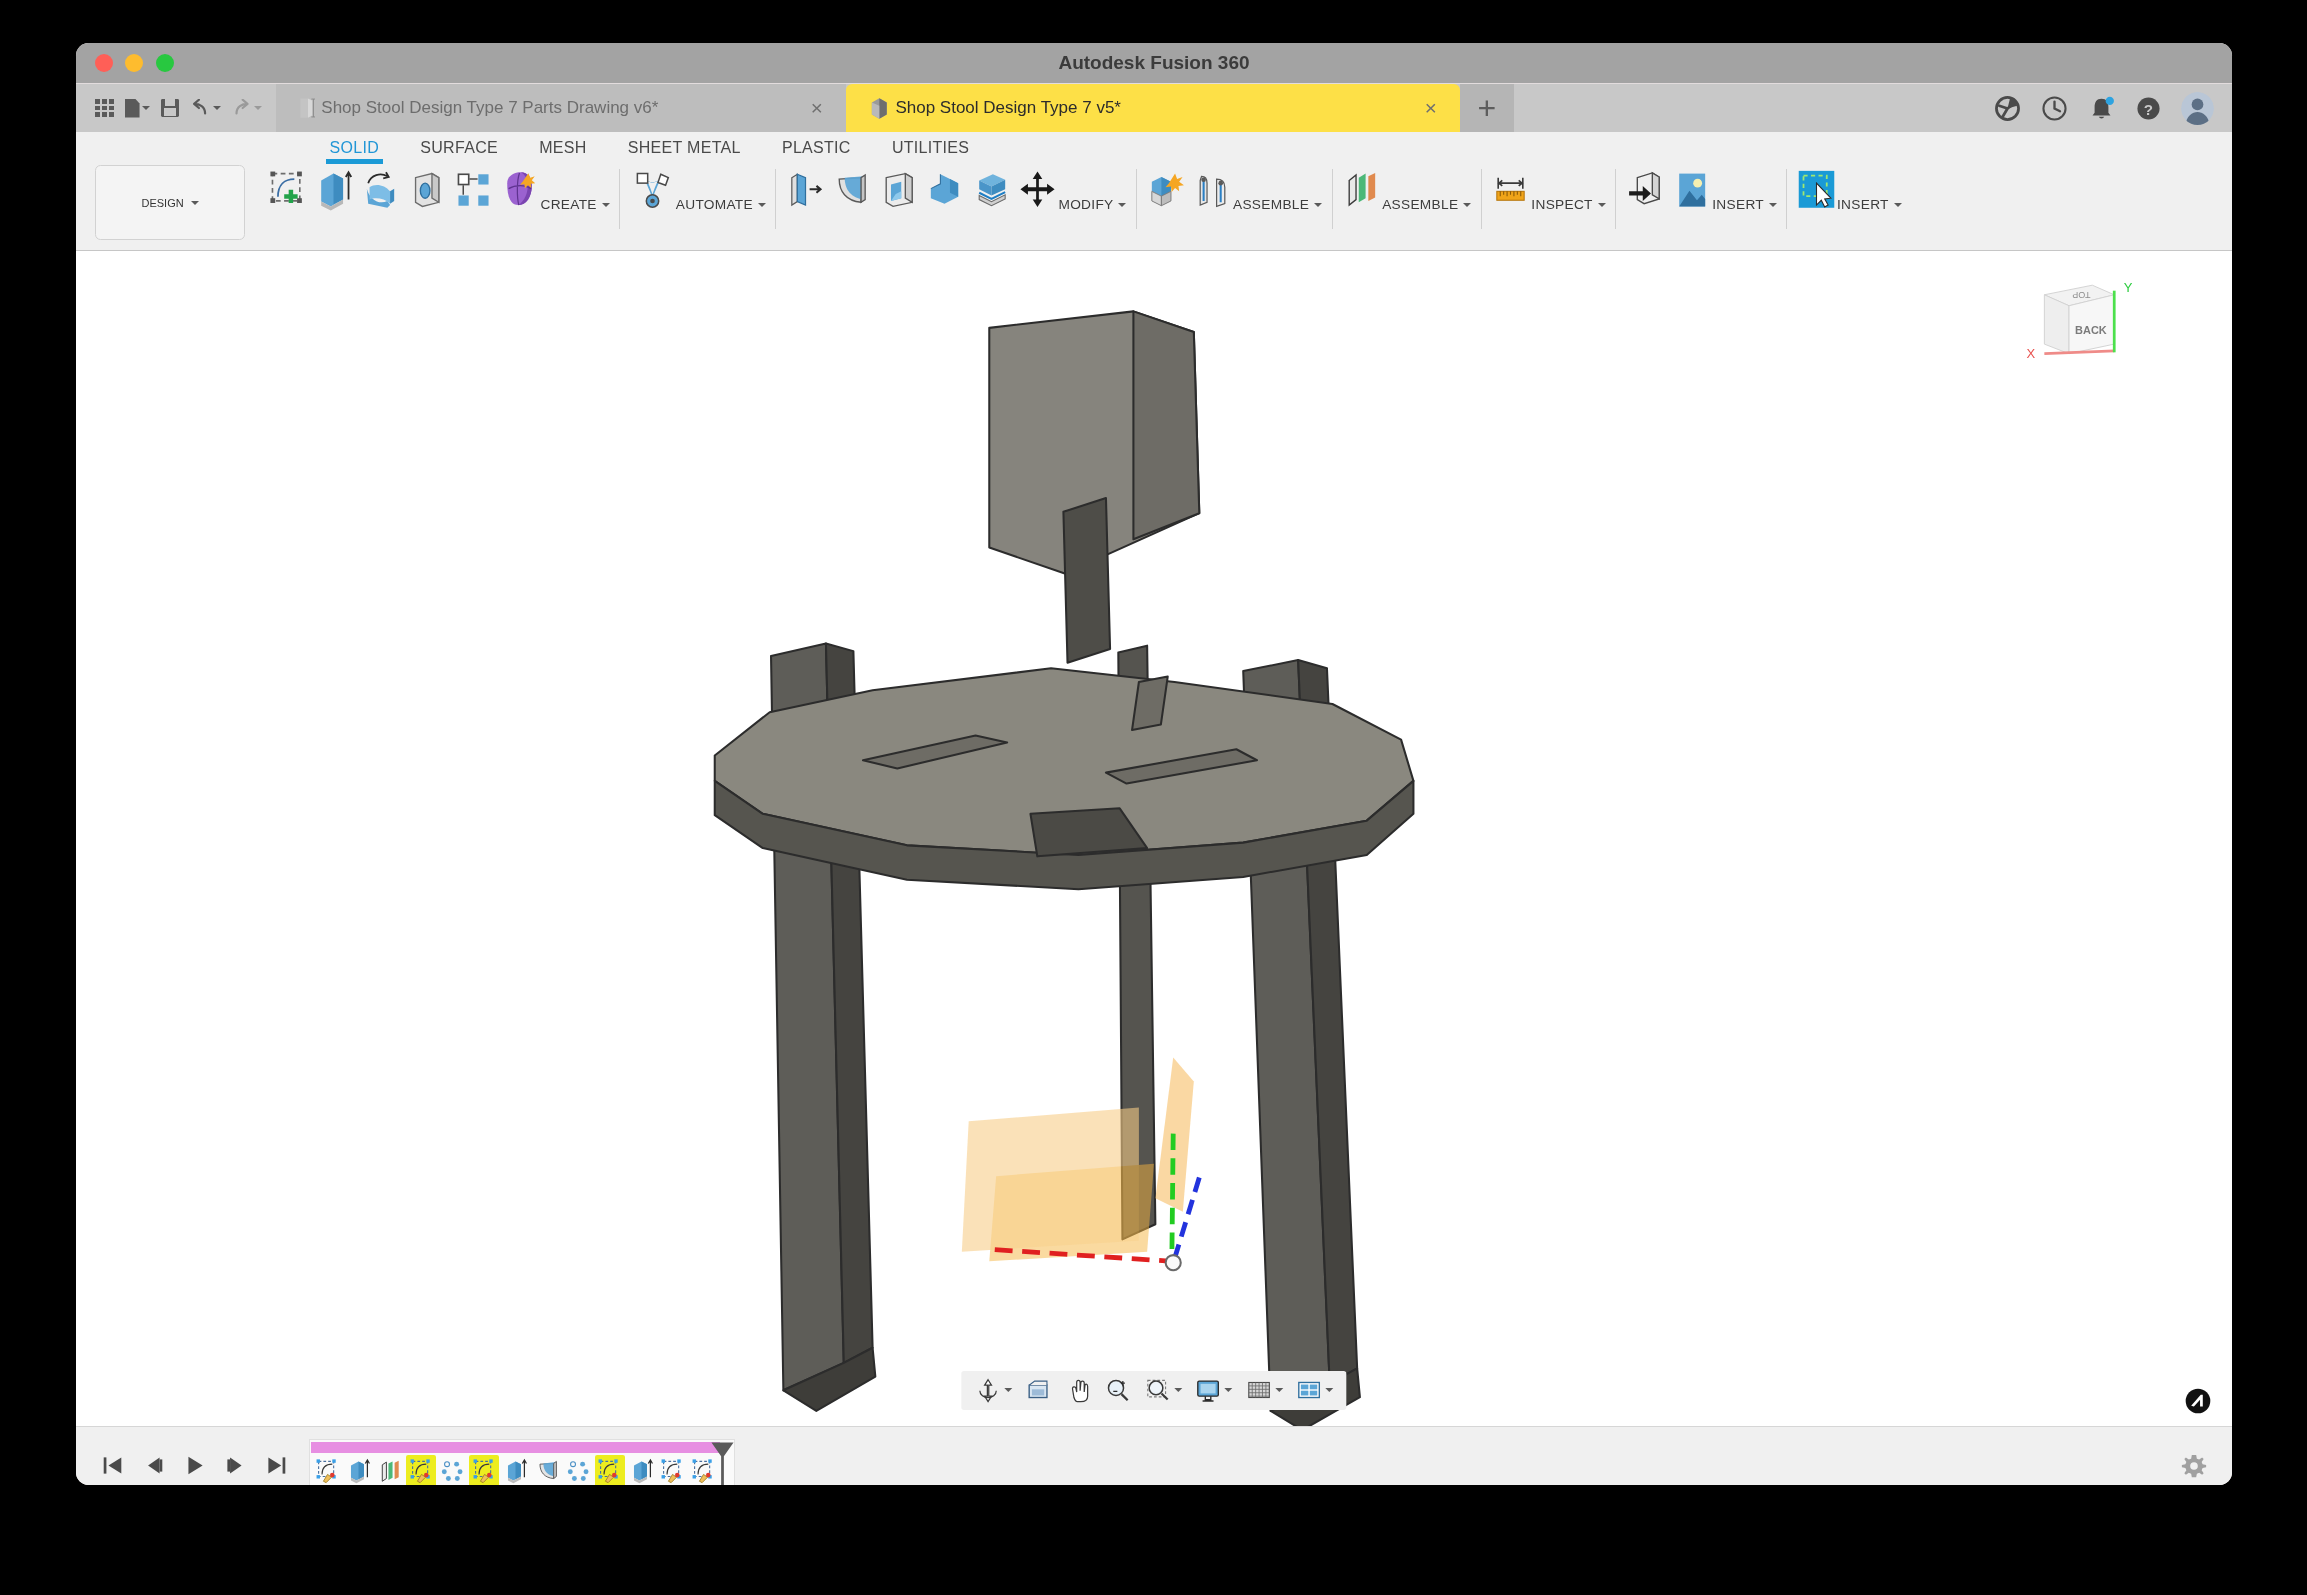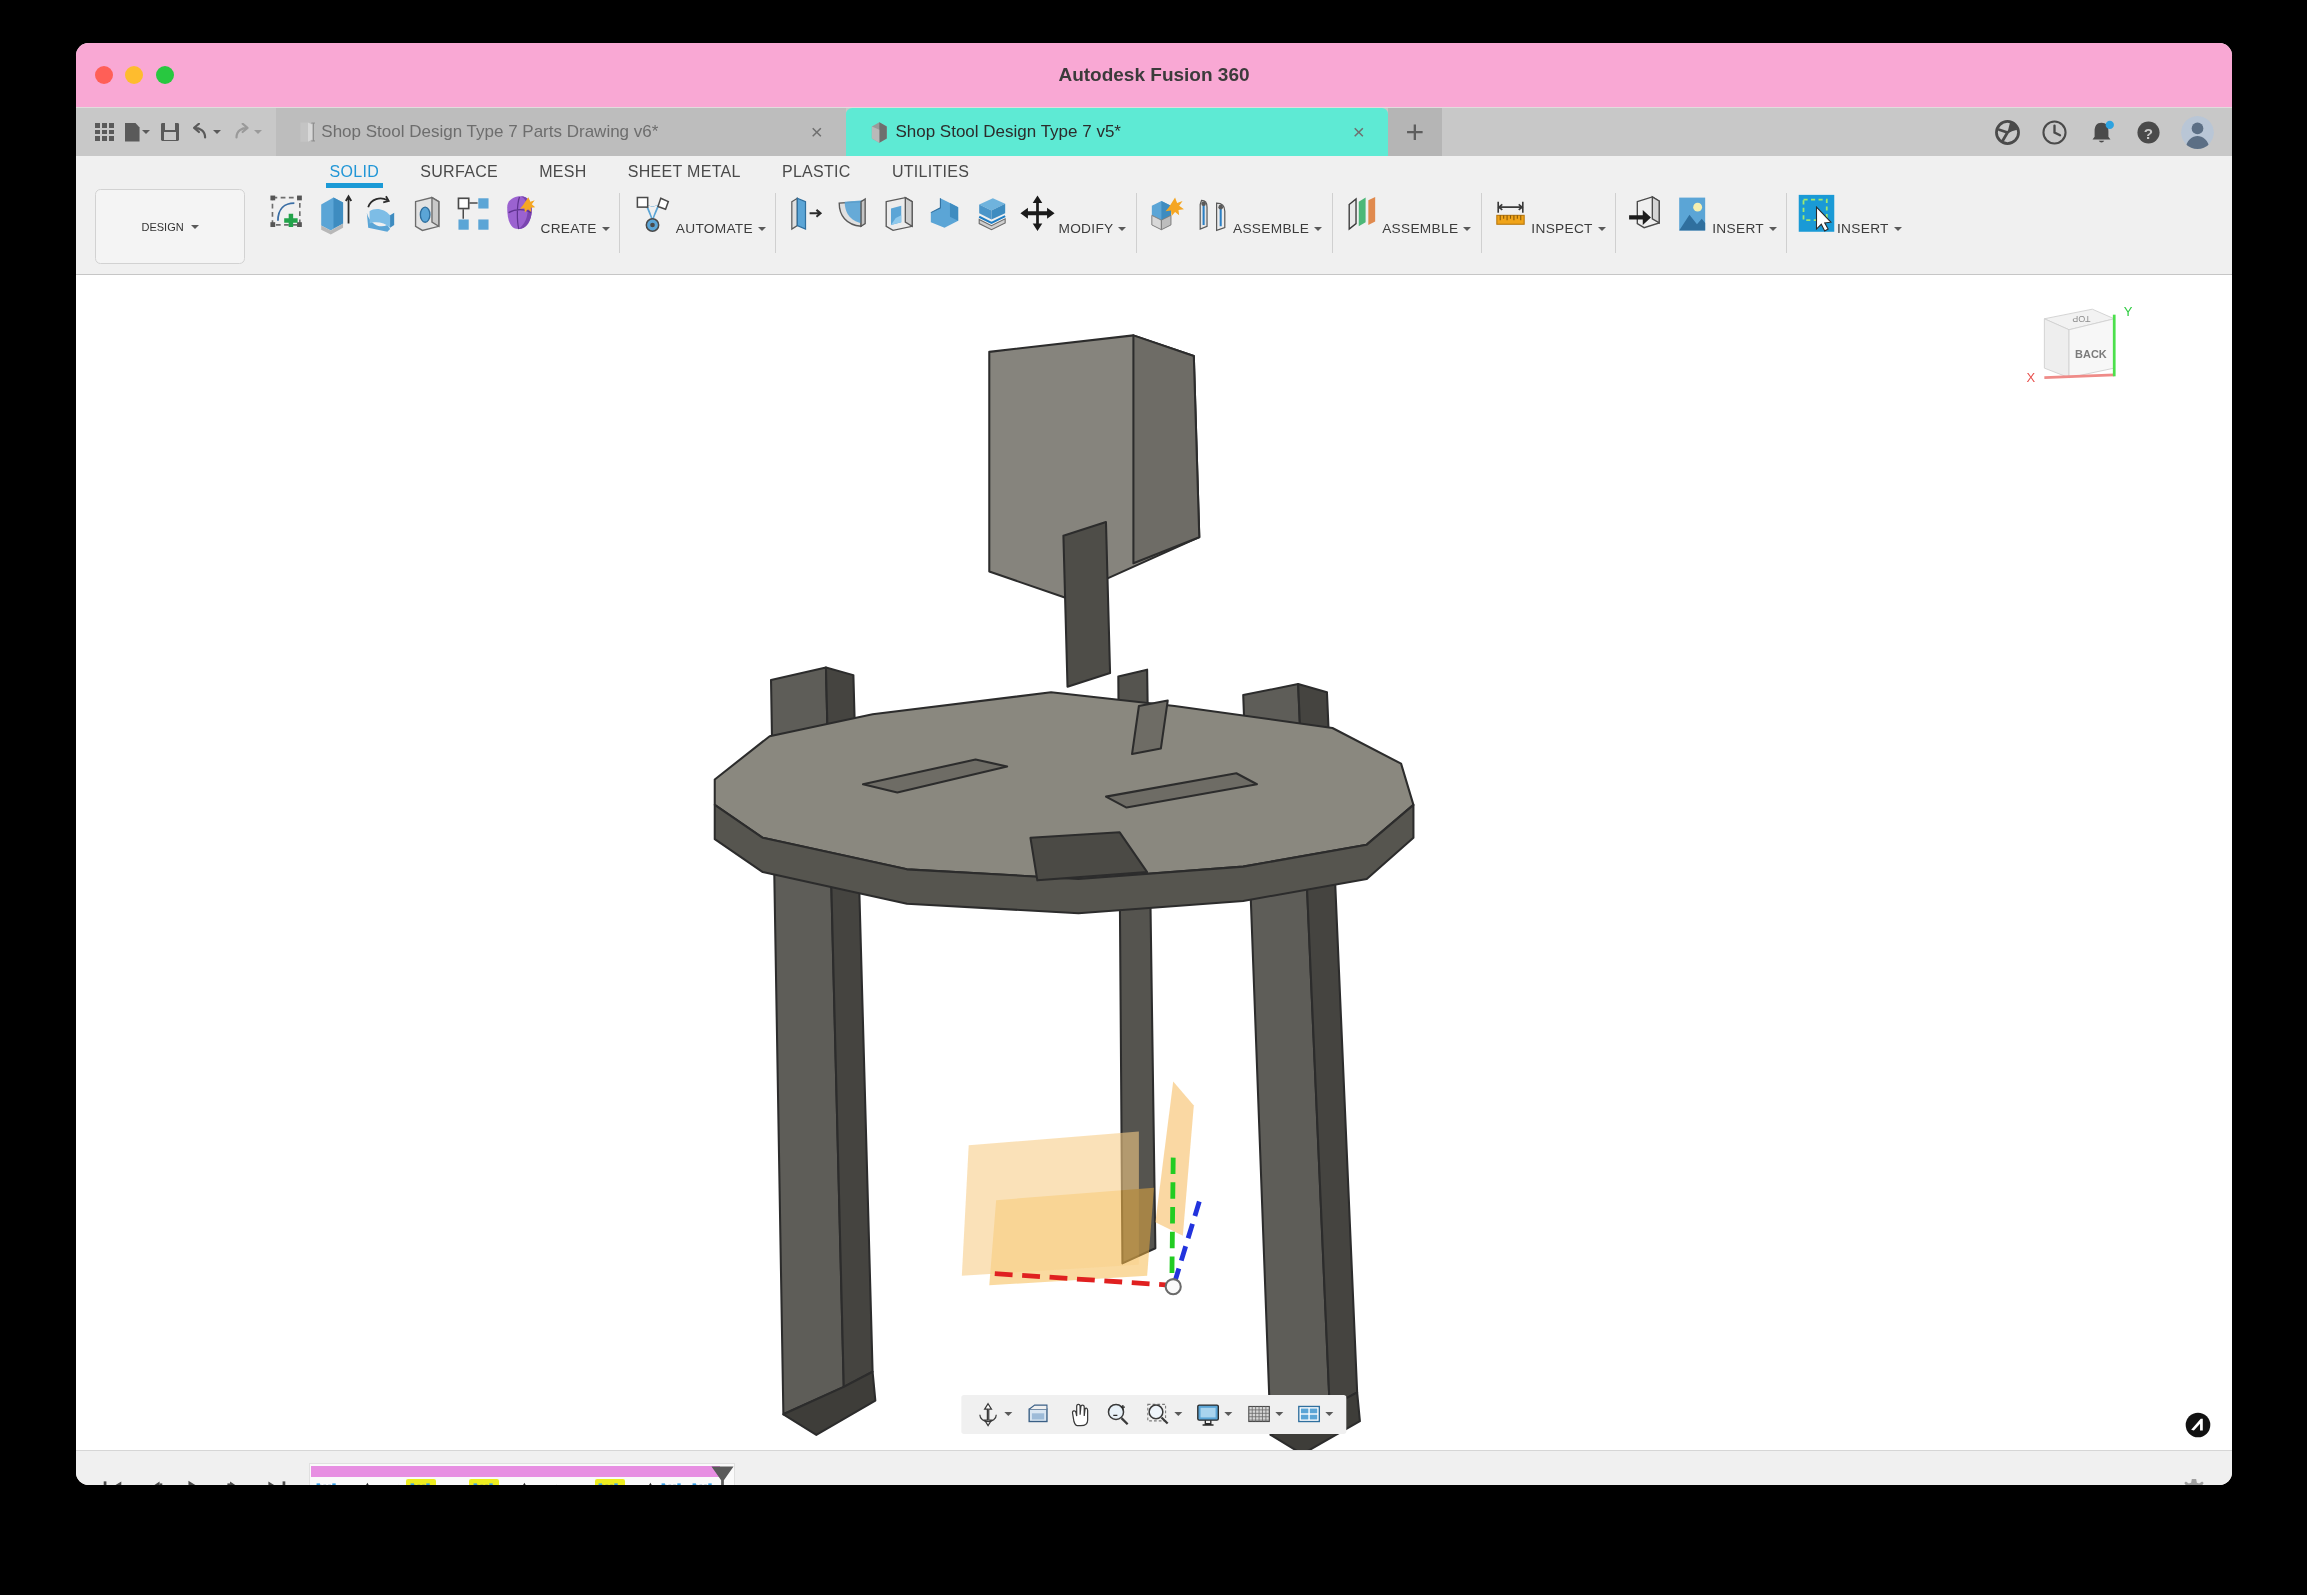--- a/index.html
+++ b/index.html
@@ -15,22 +15,22 @@
     width: 2156px; height: 1442px;
     background: #f5f0f0;
     border-radius: 12.4px;
     overflow: hidden;
     box-shadow: 0 5.5px 27.5px rgba(0,0,0,0.5);
   }
 
   
   #titlebar {
     position: relative;
-    height: 65px;
-    background: #f9a8d4;
+    height: 41px;
+    background: #a3a3a3;
     border-bottom: 0.7px solid #e2dcdd;
   }
   #traffic-lights {
     position: absolute; left: 19px; top: 50%;
     transform: translateY(-50%);
     display: flex; gap: 12.4px;
   }
   .light { width: 18px; height: 18px; border-radius: 50%; }
   .light.close { background: #ff5f57; }
   .light.min { background: #febc2e; }
@@ -103,22 +103,22 @@
     position: relative;
     display: flex; align-items: center;
     gap: 6px;
     height: 100%;
     padding: 0 23px;
     font-size: 17px; color: #444;
     cursor: pointer;
   }
   .doc-tab.inactive { background: #bdbdbd; color: #6d6d6d; width: 570px; }
   .doc-tab.active {
-    background: #5eead4; color: #2c2c2c;
-    width: 542px;
+    background: #fde047; color: #2c2c2c;
+    width: 614px;
     border-top-left-radius: 6.2px; border-top-right-radius: 6.2px; justify-content: space-between;
   }
   .tab-label { white-space: nowrap; overflow: hidden; text-overflow: ellipsis; flex: 1; }
   .tab-close {
     font-size: 20.6px; color: #6f6f6f; line-height: 1;
     cursor: pointer;
   }
   .drawing-icon {
     width: 16.5px; height: 22px;
     position: relative; flex-shrink: 0;

